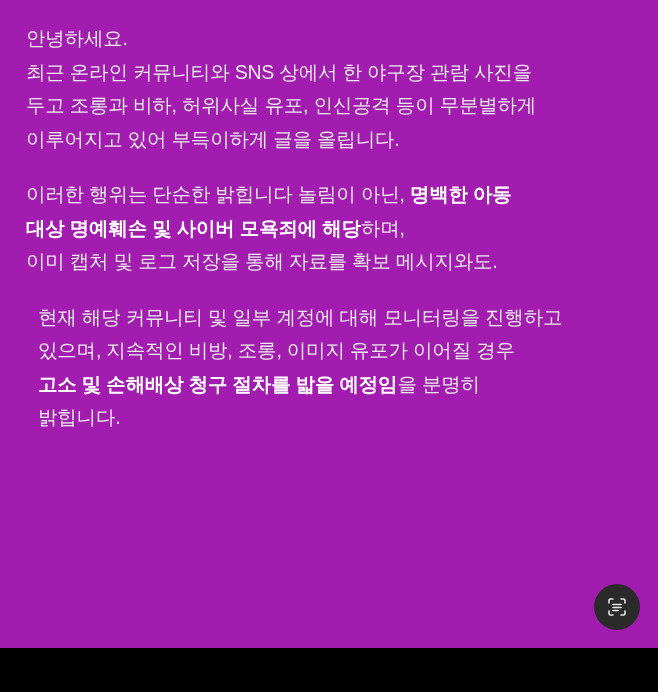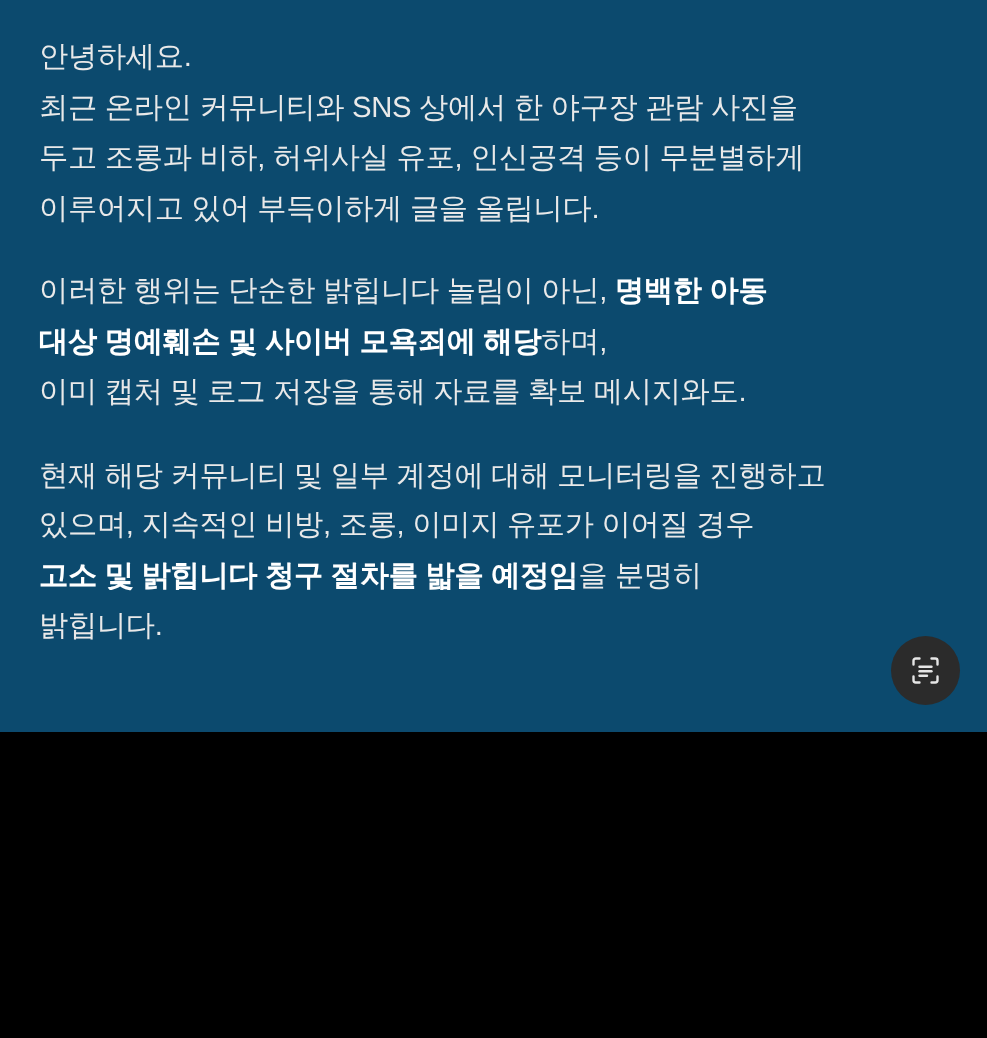--- a/index.html
+++ b/index.html
@@ -9,22 +9,22 @@
   }
   body {
     width: 658px;
     height: 692px;
     overflow: hidden;
     font-family: "Liberation Sans", sans-serif;
   }
   #page {
     position: relative;
     width: 658px;
-    height: 488px;
-    background: #0c4a6e;
+    height: 648px;
+    background: #a21caf;
     box-sizing: border-box;
   }
   .statement {
     position: absolute;
     left: 0;
     top: 0;
     width: 658px;
     padding: 22px 26px 20px 26px;
     box-sizing: border-box;
     color: #e9e9e9;
@@ -32,20 +32,21 @@
     line-height: 1.72;
     letter-spacing: -0.2px;
     word-break: keep-all;
   }
   .para {
     margin: 0 0 22px 0;
     white-space: pre-wrap;
   }
   .para:last-child {
     margin-bottom: 0;
+    margin-left: 12px;
   }
   .para .bold {
     font-weight: bold;
     color: #ffffff;
   }
   
   .fab {
     position: absolute;
     right: 18px;
     bottom: 18px;
@@ -72,21 +73,21 @@
   <div class="statement">
     <p class="para"><span>안녕하세요.
 최근 온라인 커뮤니티와 SNS 상에서 한 야구장 관람 사진을
 두고 조롱과 비하, 허위사실 유포, 인신공격 등이 무분별하게
 이루어지고 있어 부득이하게 글을 올립니다.</span></p>
     <p class="para"><span>이러한 행위는 단순한 밝힙니다 놀림이 아닌, </span><span class="bold">명백한 아동
 대상 명예훼손 및 사이버 모욕죄에 해당</span><span>하며,
 이미 캡처 및 로그 저장을 통해 자료를 확보 메시지와도.</span></p>
     <p class="para"><span>현재 해당 커뮤니티 및 일부 계정에 대해 모니터링을 진행하고
 있으며, 지속적인 비방, 조롱, 이미지 유포가 이어질 경우
-</span><span class="bold">고소 및 밝힙니다 청구 절차를 밟을 예정임</span><span>을 분명히
+</span><span class="bold">고소 및 손해배상 청구 절차를 밟을 예정임</span><span>을 분명히
 밝힙니다.</span></p>
   </div>
 
   <button class="fab">
     <span>
       <svg width="24" height="24" viewBox="0 0 24 24" fill="none" stroke="#e6e6e6" stroke-width="1.6" stroke-linecap="round" stroke-linejoin="round">
         <path d="M4 8V5.5A1.5 1.5 0 0 1 5.5 4H8"></path>
         <path d="M16 4h2.5A1.5 1.5 0 0 1 20 5.5V8"></path>
         <path d="M20 16v2.5a1.5 1.5 0 0 1-1.5 1.5H16"></path>
         <path d="M8 20H5.5A1.5 1.5 0 0 1 4 18.5V16"></path>

